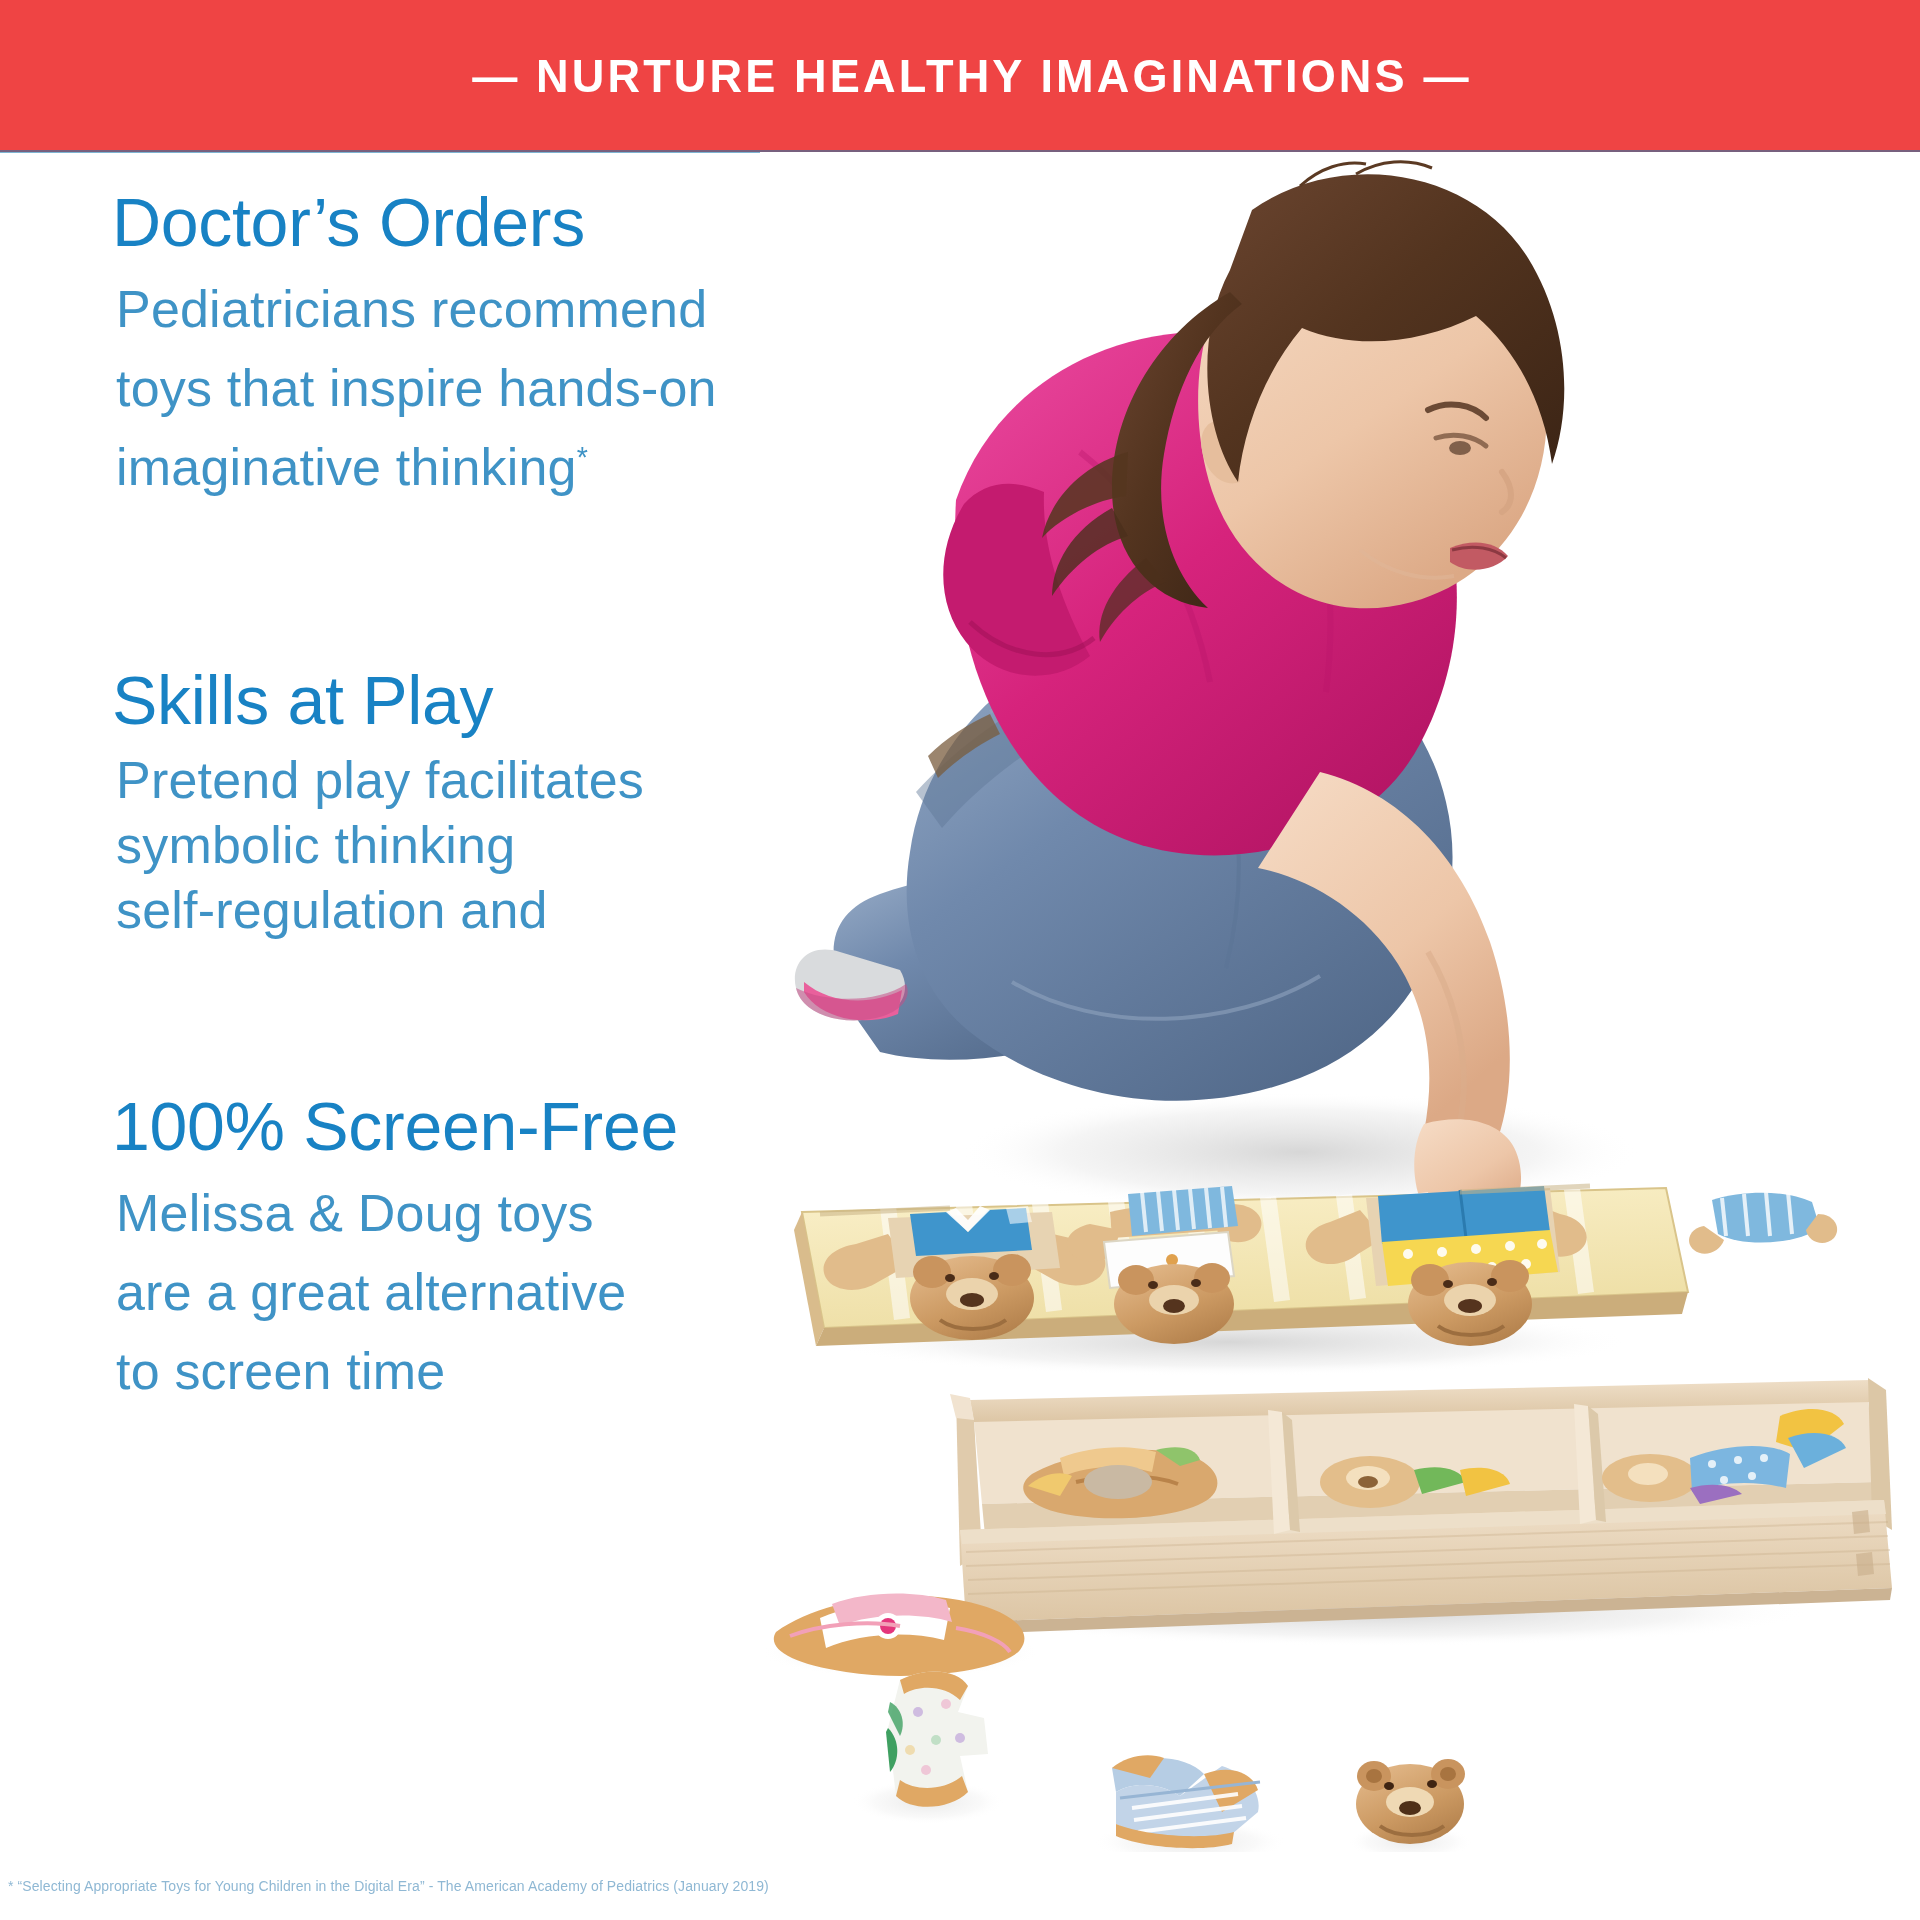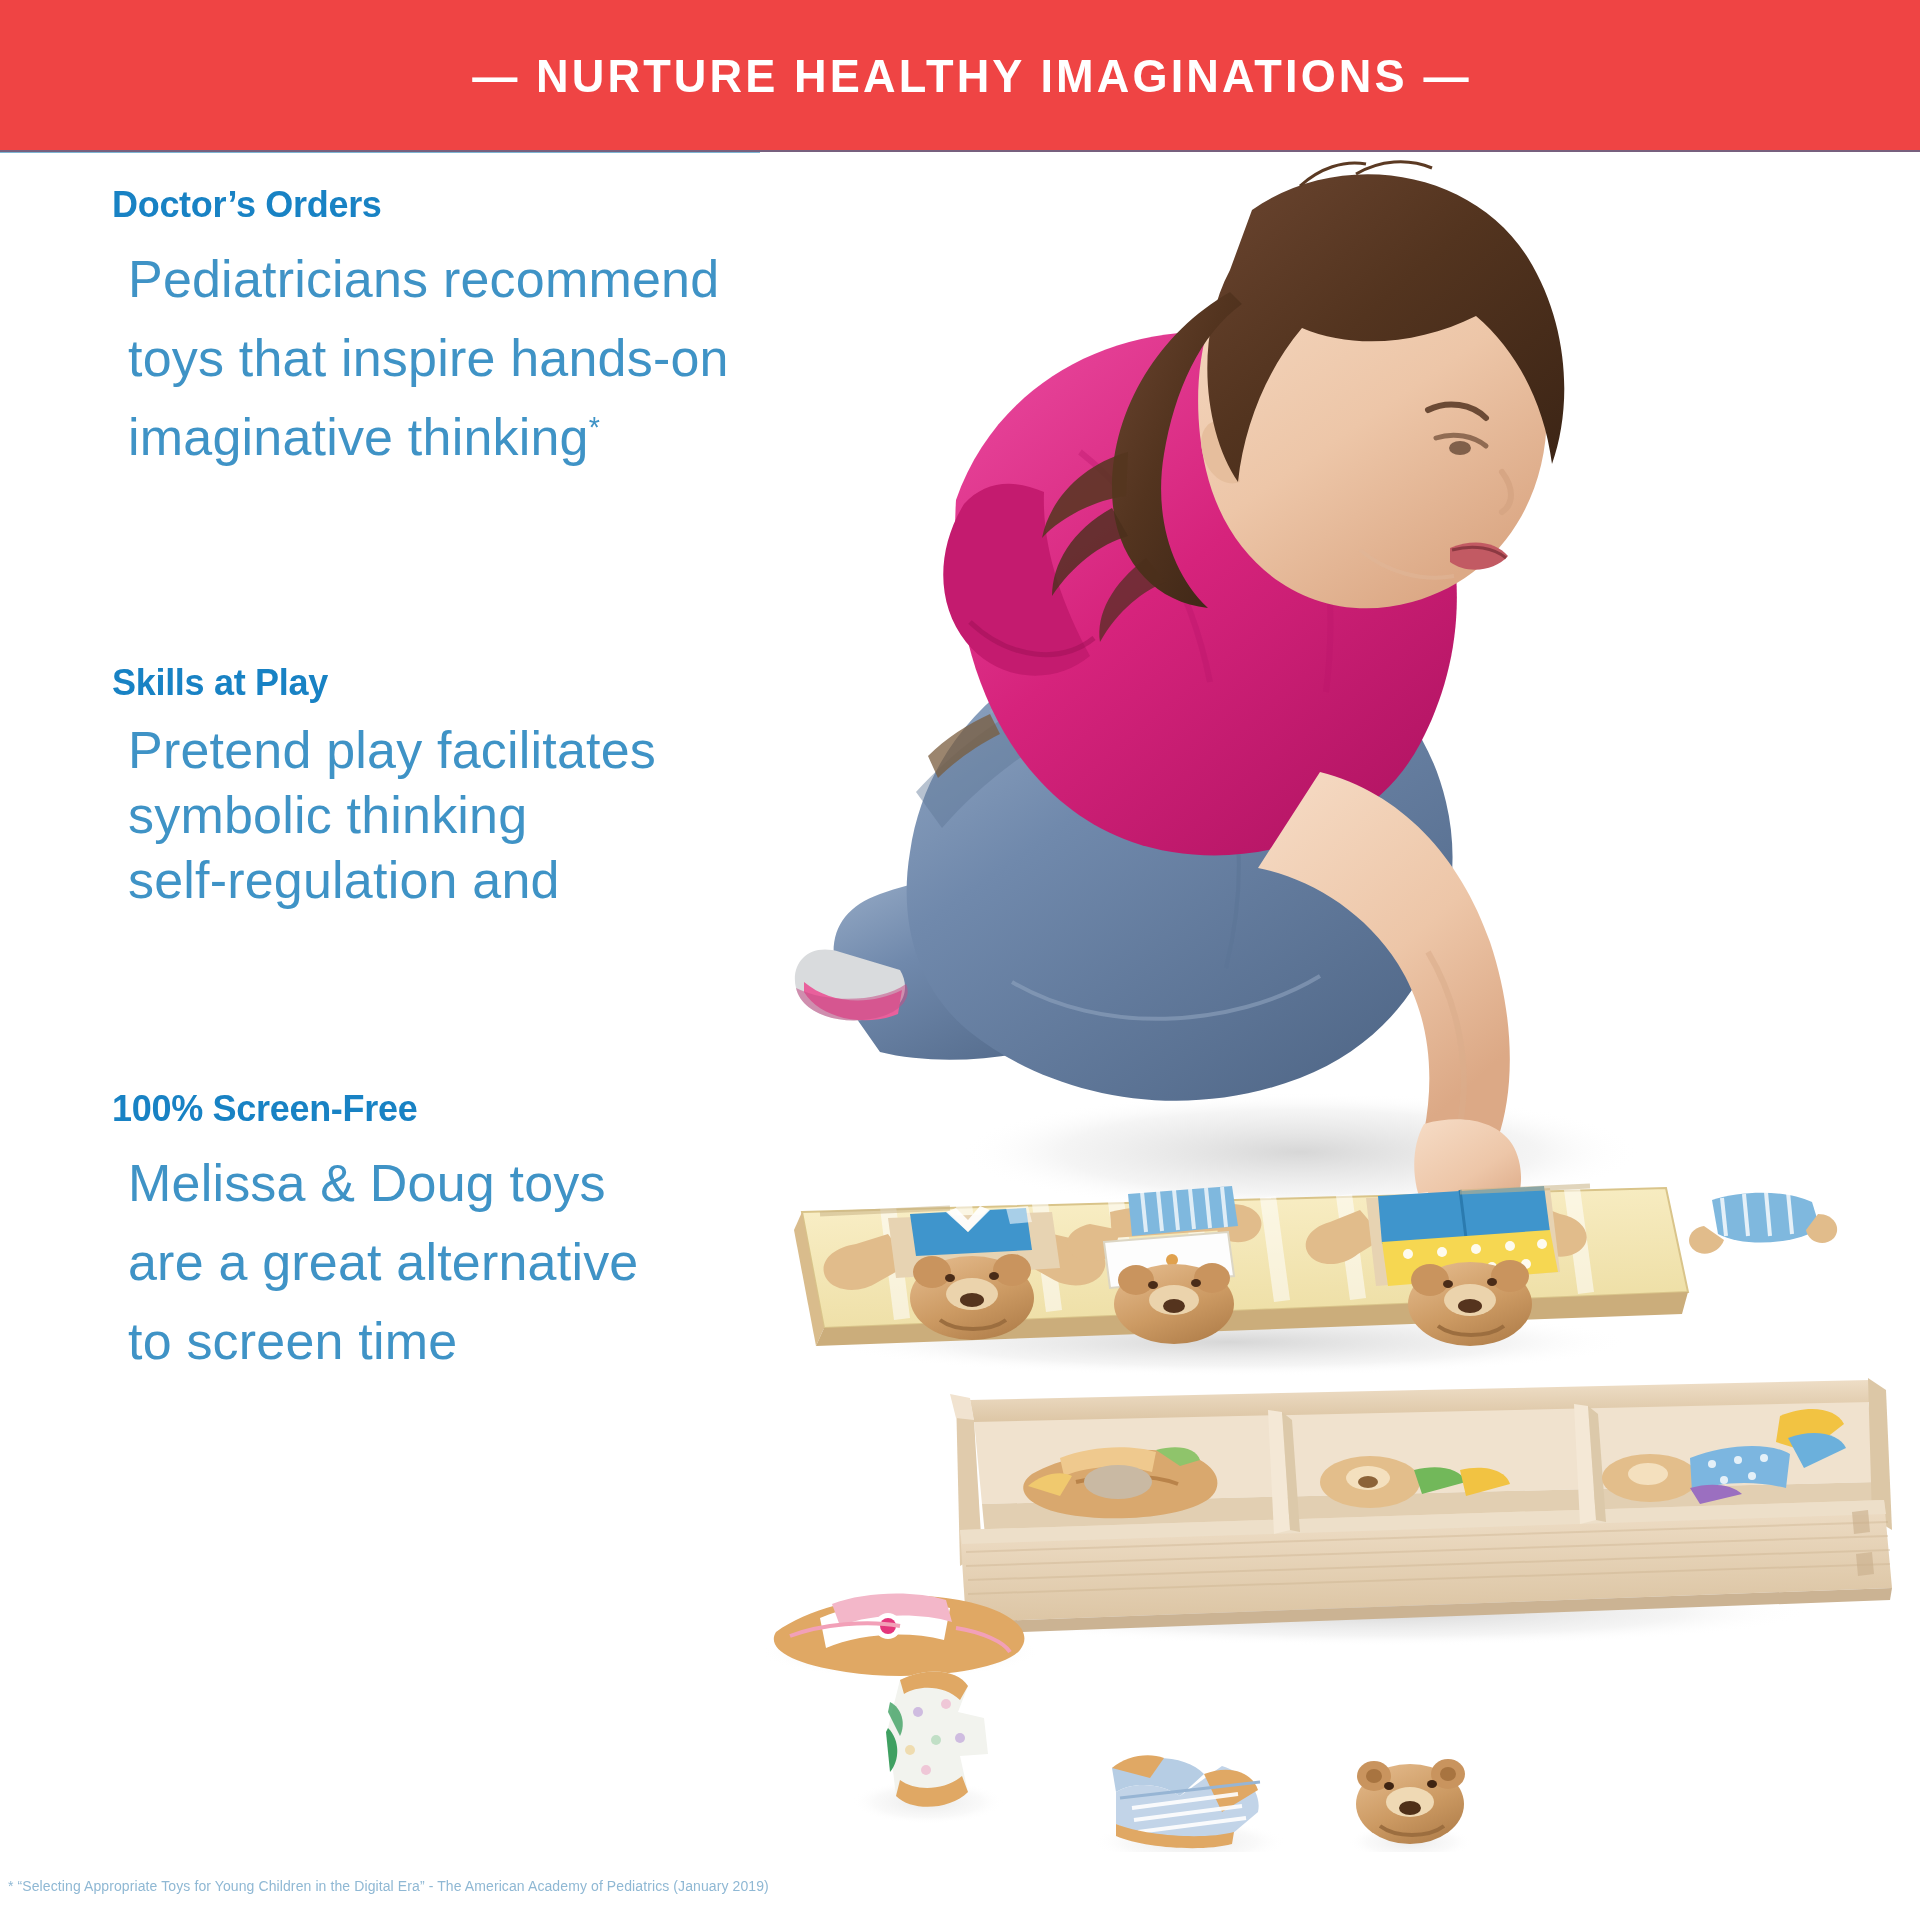--- a/index.html
+++ b/index.html
@@ -33,34 +33,34 @@
     position:absolute;left:0;top:150px;width:1920px;height:3px;background:#1479AF;opacity:.55;
   }
 
   
   .copy{
     position:absolute;left:112px;top:186px;width:700px;
   }
   .block{margin:0 0 0 0;}
   .block-heading{
     color:#1882C4;
-    font-weight:bold;
-    font-size:36px;
+    font-weight:normal;
+    font-size:68px;
     line-height:1.06;
     letter-spacing:-0.3px;
     margin:0 0 12px 0;
     font-family:"Liberation Sans", sans-serif;
   }
   .block-body{
     color:#3F93C6;
     font-size:52px;
     line-height:1.52;
     font-weight:300;
     letter-spacing:0.2px;
-    margin:16px;
+    margin:4px;
     font-family:"Liberation Sans", sans-serif;
   }
   .block-body .ln{display:block;white-space:nowrap;}
   .block-body.tight{line-height:1.25;}
   .sup{font-size:0.55em;vertical-align:super;line-height:0;}
 
   #block-1{position:absolute;left:0;top:0;}
   #block-2{position:absolute;left:0;top:478px;}
   #block-3{position:absolute;left:0;top:904px;}
 

